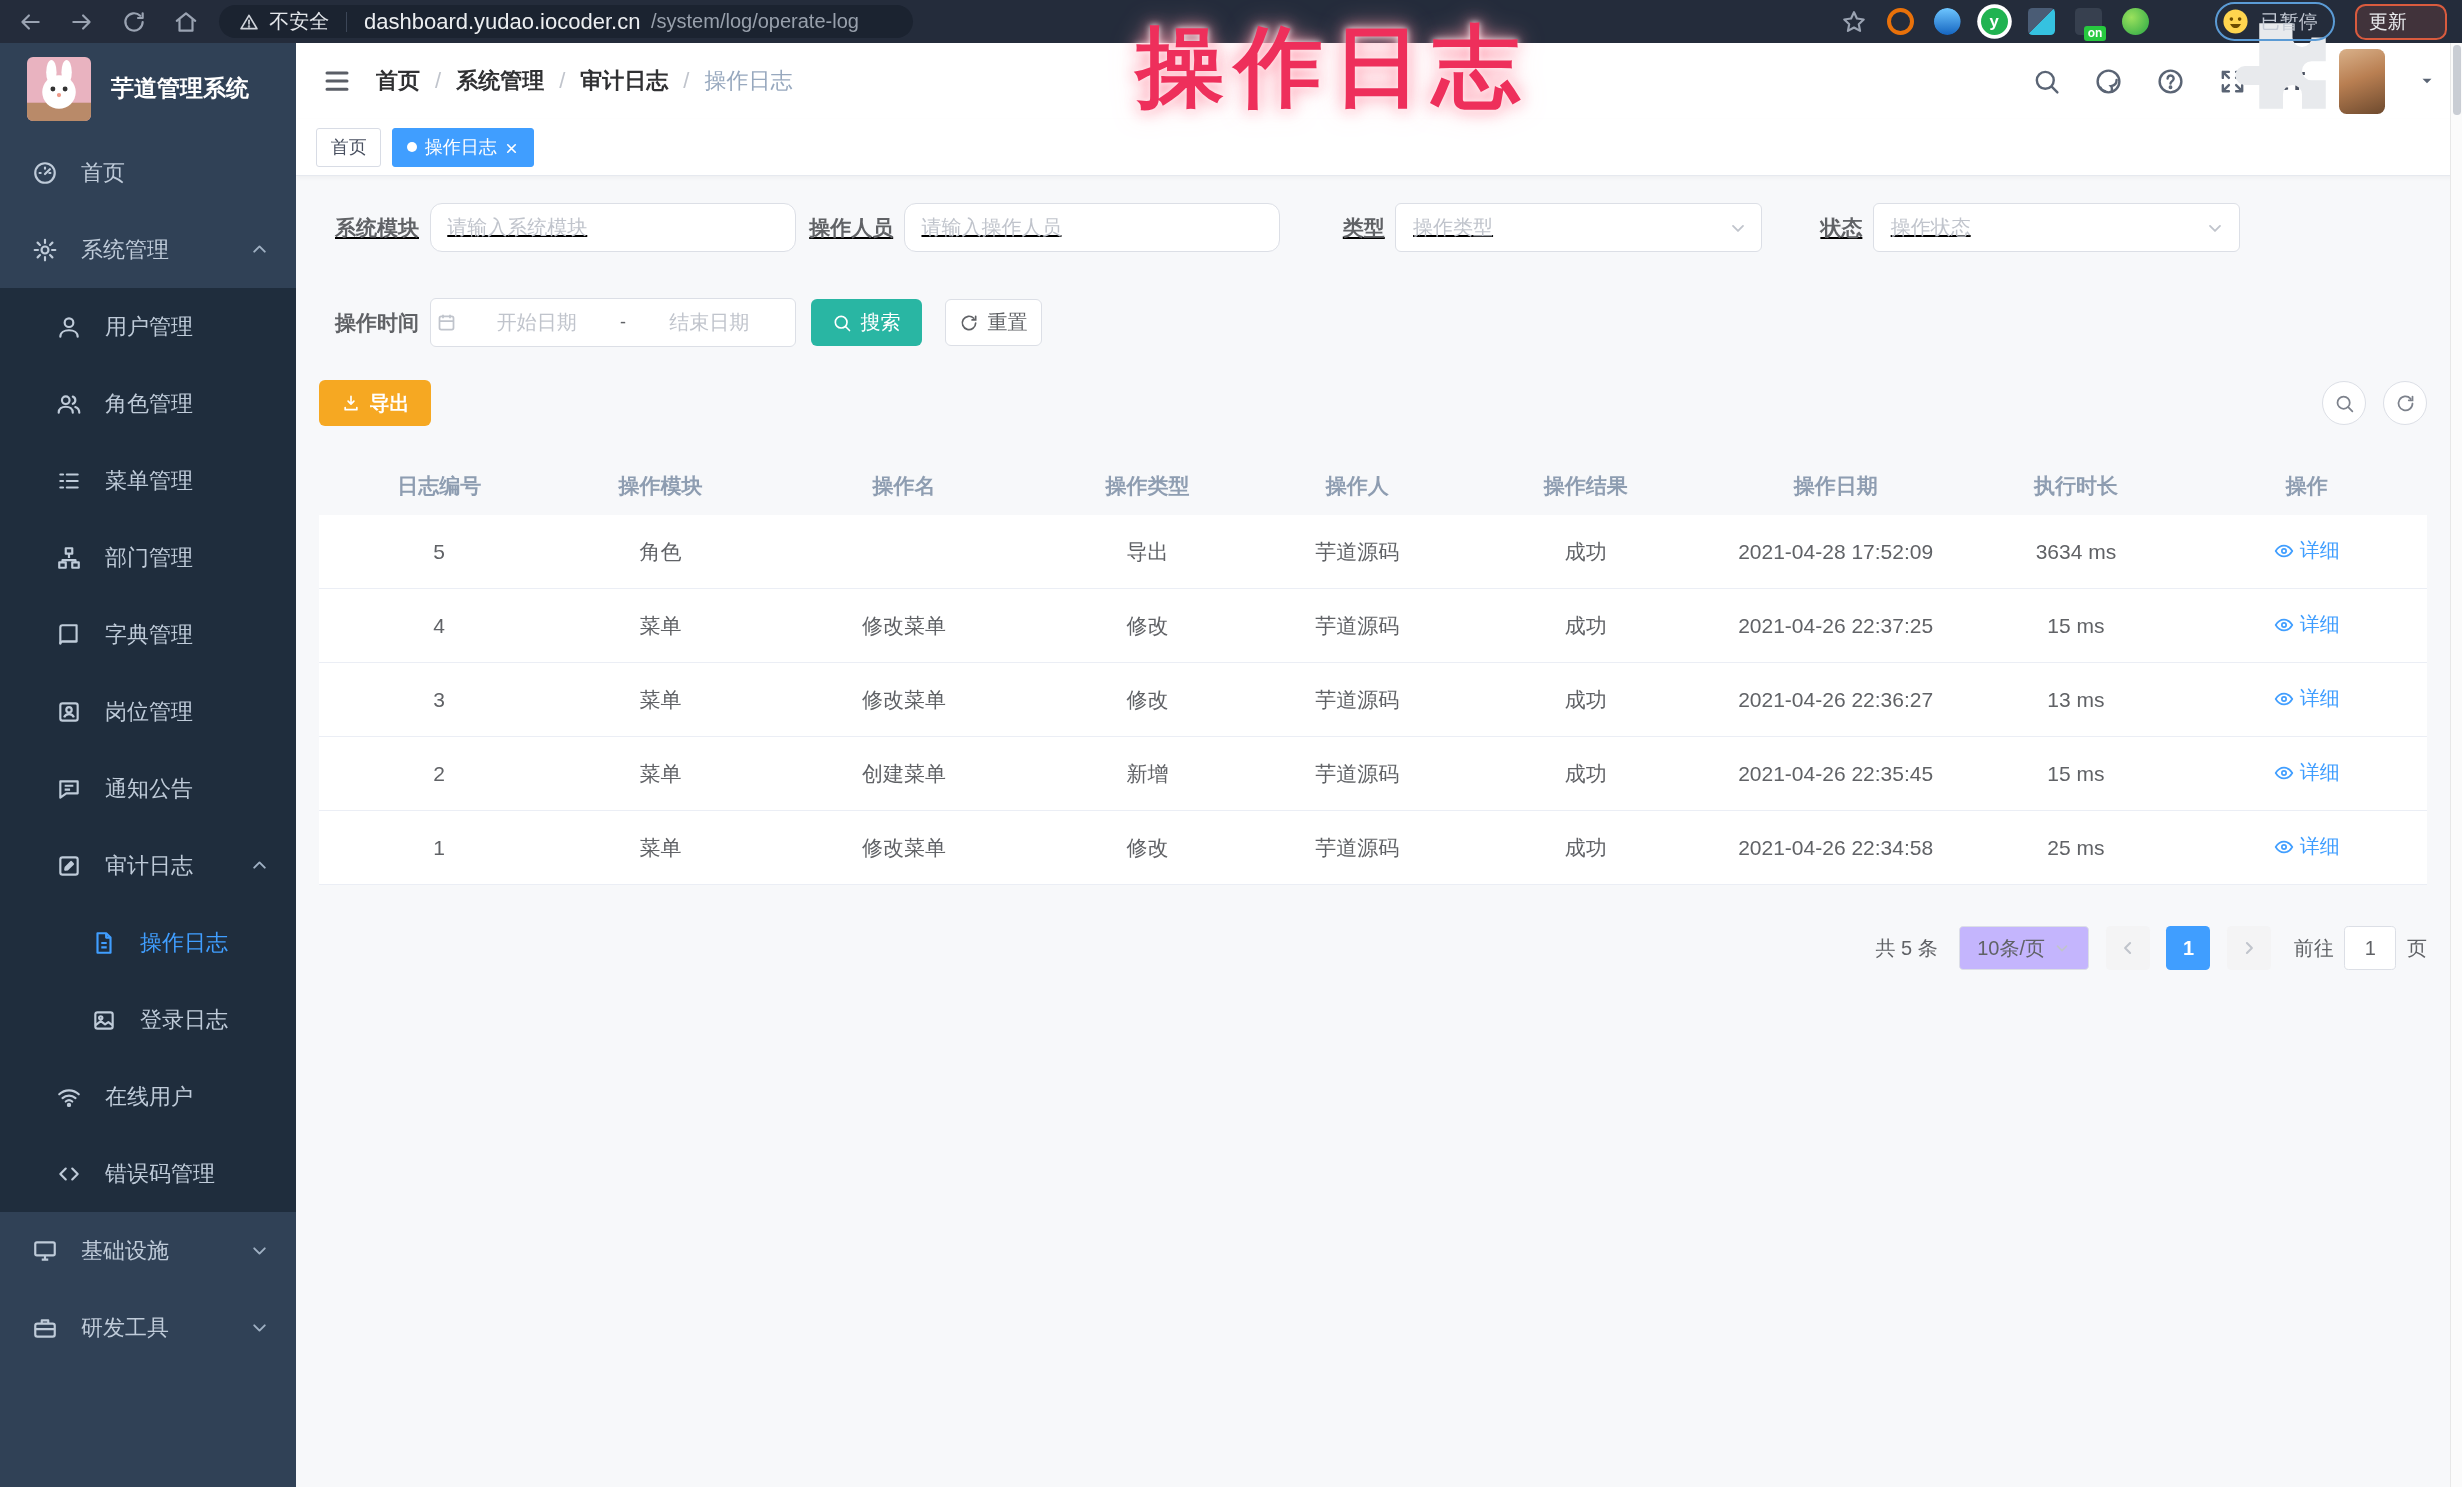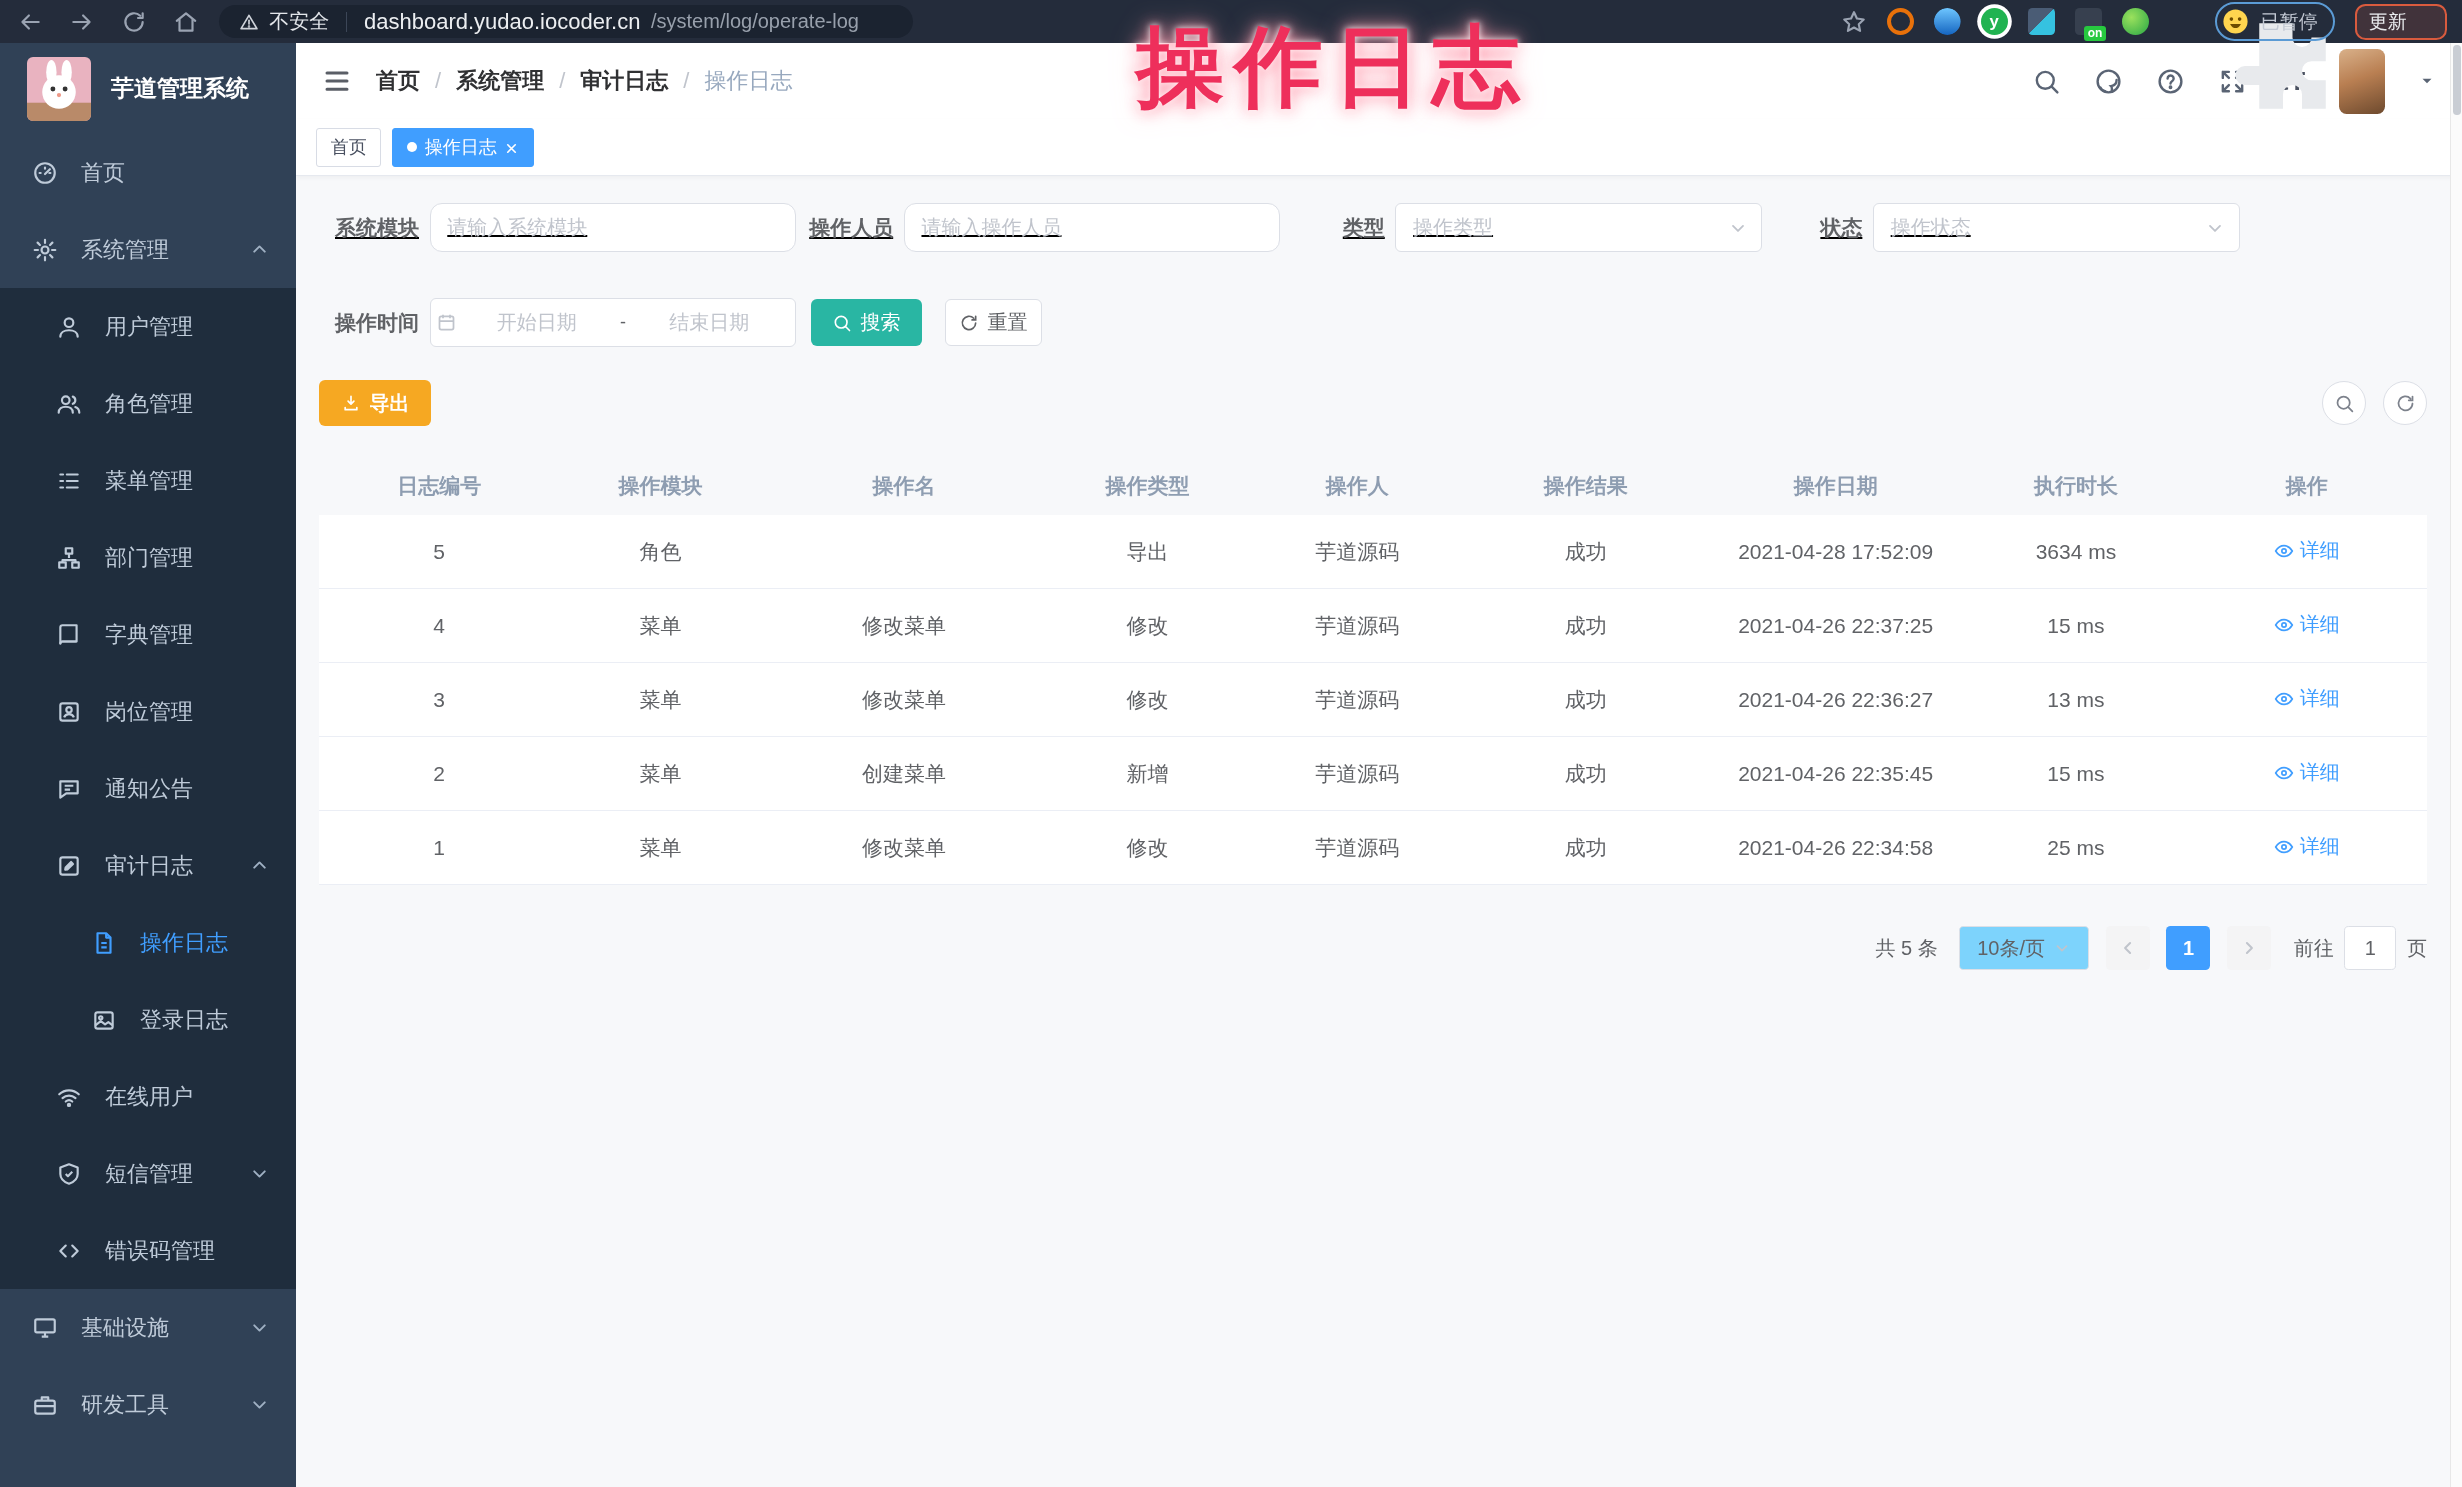--- a/index.html
+++ b/index.html
@@ -143,21 +143,21 @@
   .cell { text-align:center; overflow:hidden; white-space:nowrap; }
   .detail-link { color:#409eff; display:inline-flex; align-items:center; gap:6px;
                  font-size:20px; cursor:pointer; }
   .detail-link .eye { width:20px; height:20px; }
   .detail-link .eye svg { width:100%; height:100%; }
 
   
   .pagination { margin-top:41px; display:flex; align-items:center; justify-content:flex-end;
                 gap:16.7px; font-size:20px; color:#606266; }
   .pg-total { margin-right:4.6px; }
-  .pg-size { width:130px; height:44px; border:1.5px solid #dcdfe6; border-radius:4.6px; background:#7dd3fc;
+  .pg-size { width:130px; height:44px; border:1.5px solid #dcdfe6; border-radius:4.6px; background:#c4b5fd;
              display:flex; align-items:center; justify-content:center; gap:8px; cursor:pointer; }
   .pg-size .chev-d { width:18px; height:18px; color:#c0c4cc; }
   .pg-size .chev-d svg { width:100%; height:100%; }
   .pg-btn { width:44px; height:44px; border-radius:4.6px; background:#f4f4f5; color:#c0c4cc;
             display:inline-flex; align-items:center; justify-content:center; cursor:pointer; }
   .pg-btn svg { width:20px; height:20px; }
   .pg-page { width:44px; height:44px; border-radius:4.6px; background:#409eff; color:#fff;
              font-weight:bold; display:inline-flex; align-items:center; justify-content:center; cursor:pointer; }
   .pg-goto { display:flex; align-items:center; gap:10.6px; margin-left:6px; }
   .pg-input { width:52px; height:44px; border:1.5px solid #dcdfe6; border-radius:4.6px;
@@ -507,29 +507,20 @@
       <span class="nicon"><svg viewBox="0 0 34 34" width="26" height="26">
             <use href="#i-image"></use>
           </svg></span>
       <span>登录日志</span>
     </div>
     <div class="nav-item lvl2">
       <span class="nicon"><svg viewBox="0 0 34 34" width="26" height="26">
             <use href="#i-wifi"></use>
           </svg></span>
       <span>在线用户</span>
-    </div>
-    <div class="nav-item lvl2">
-      <span class="nicon"><svg viewBox="0 0 34 34" width="26" height="26">
-            <use href="#i-shield"></use>
-          </svg></span>
-      <span>短信管理</span>
-      <span class="chev"><svg viewBox="0 0 28 28" width="21" height="21">
-            <use href="#i-chev-d"></use>
-          </svg></span>
     </div>
     <div class="nav-item lvl2">
       <span class="nicon"><svg viewBox="0 0 34 34" width="26" height="26">
             <use href="#i-code"></use>
           </svg></span>
       <span>错误码管理</span>
     </div>
   </div>
 
   <div class="nav-item lvl1">

